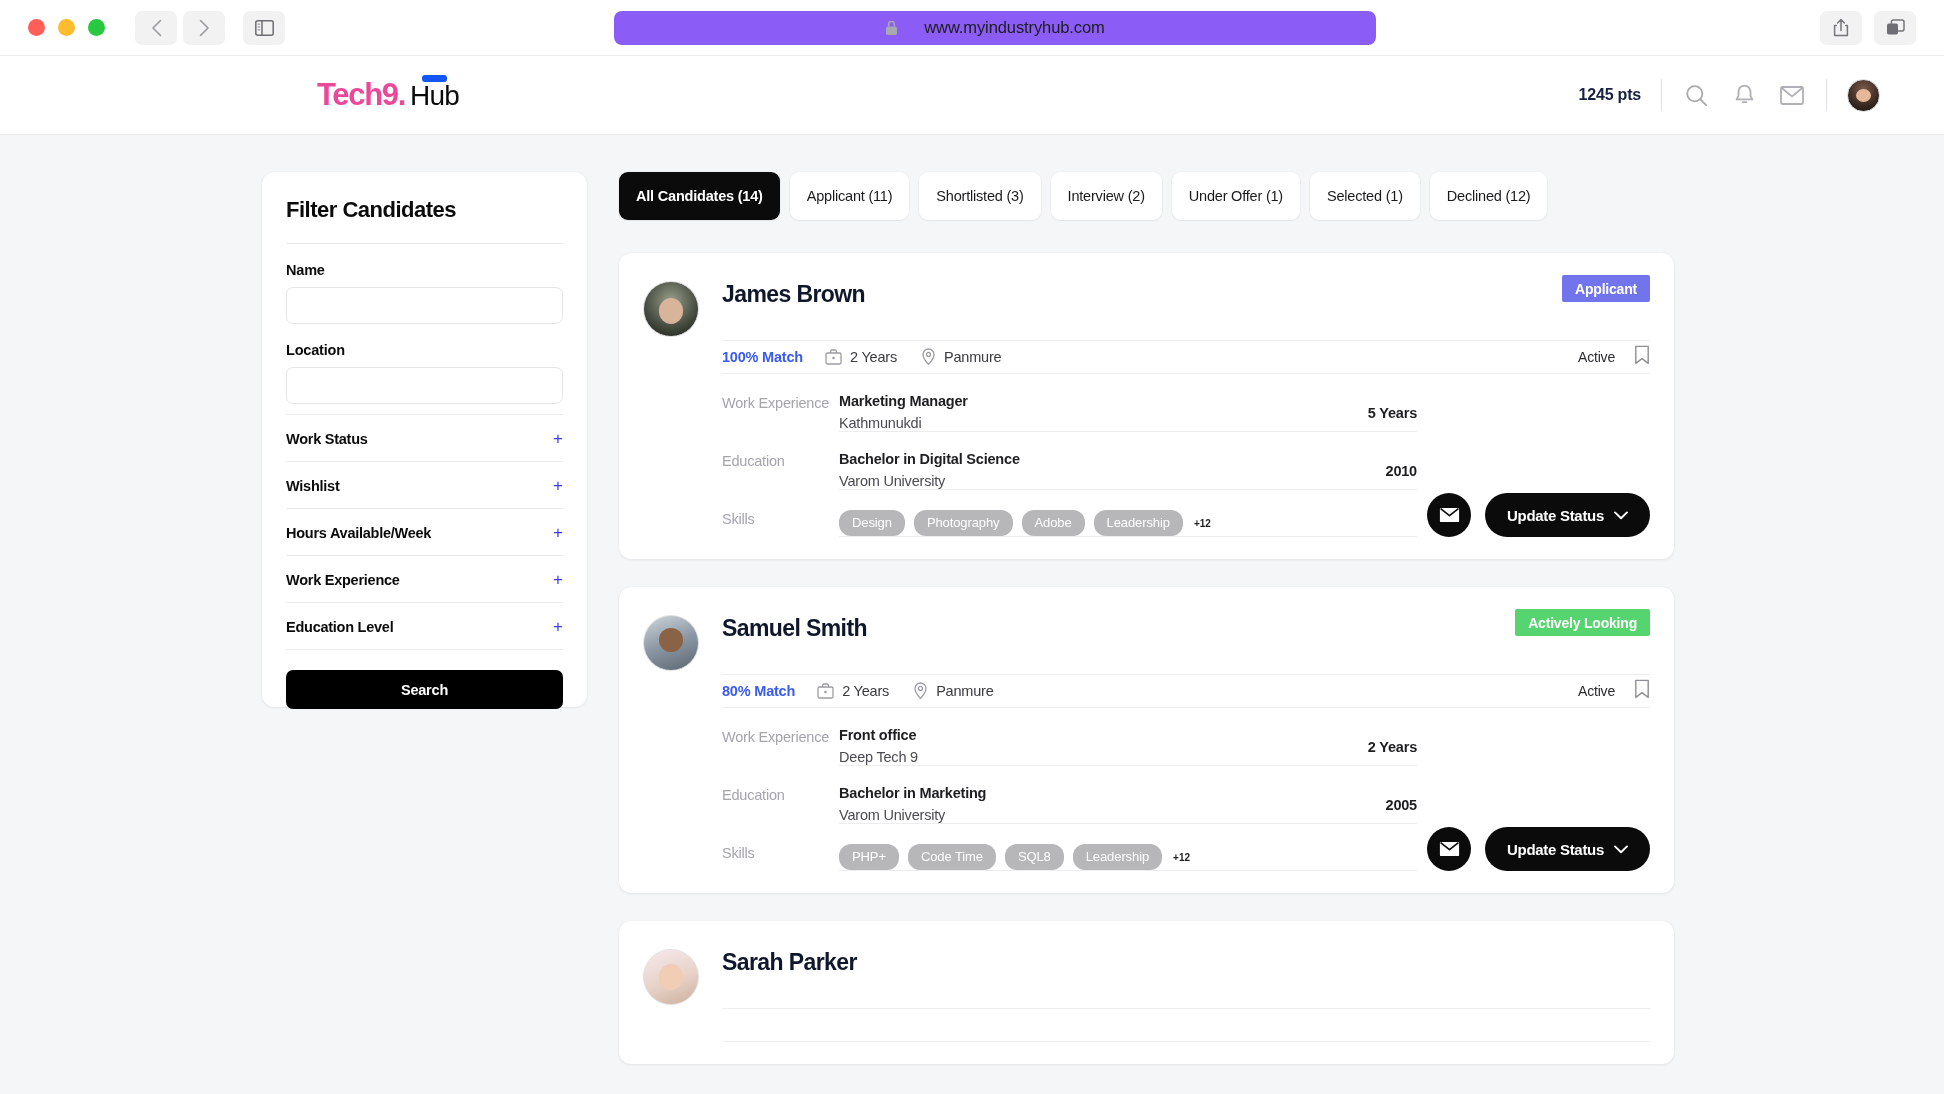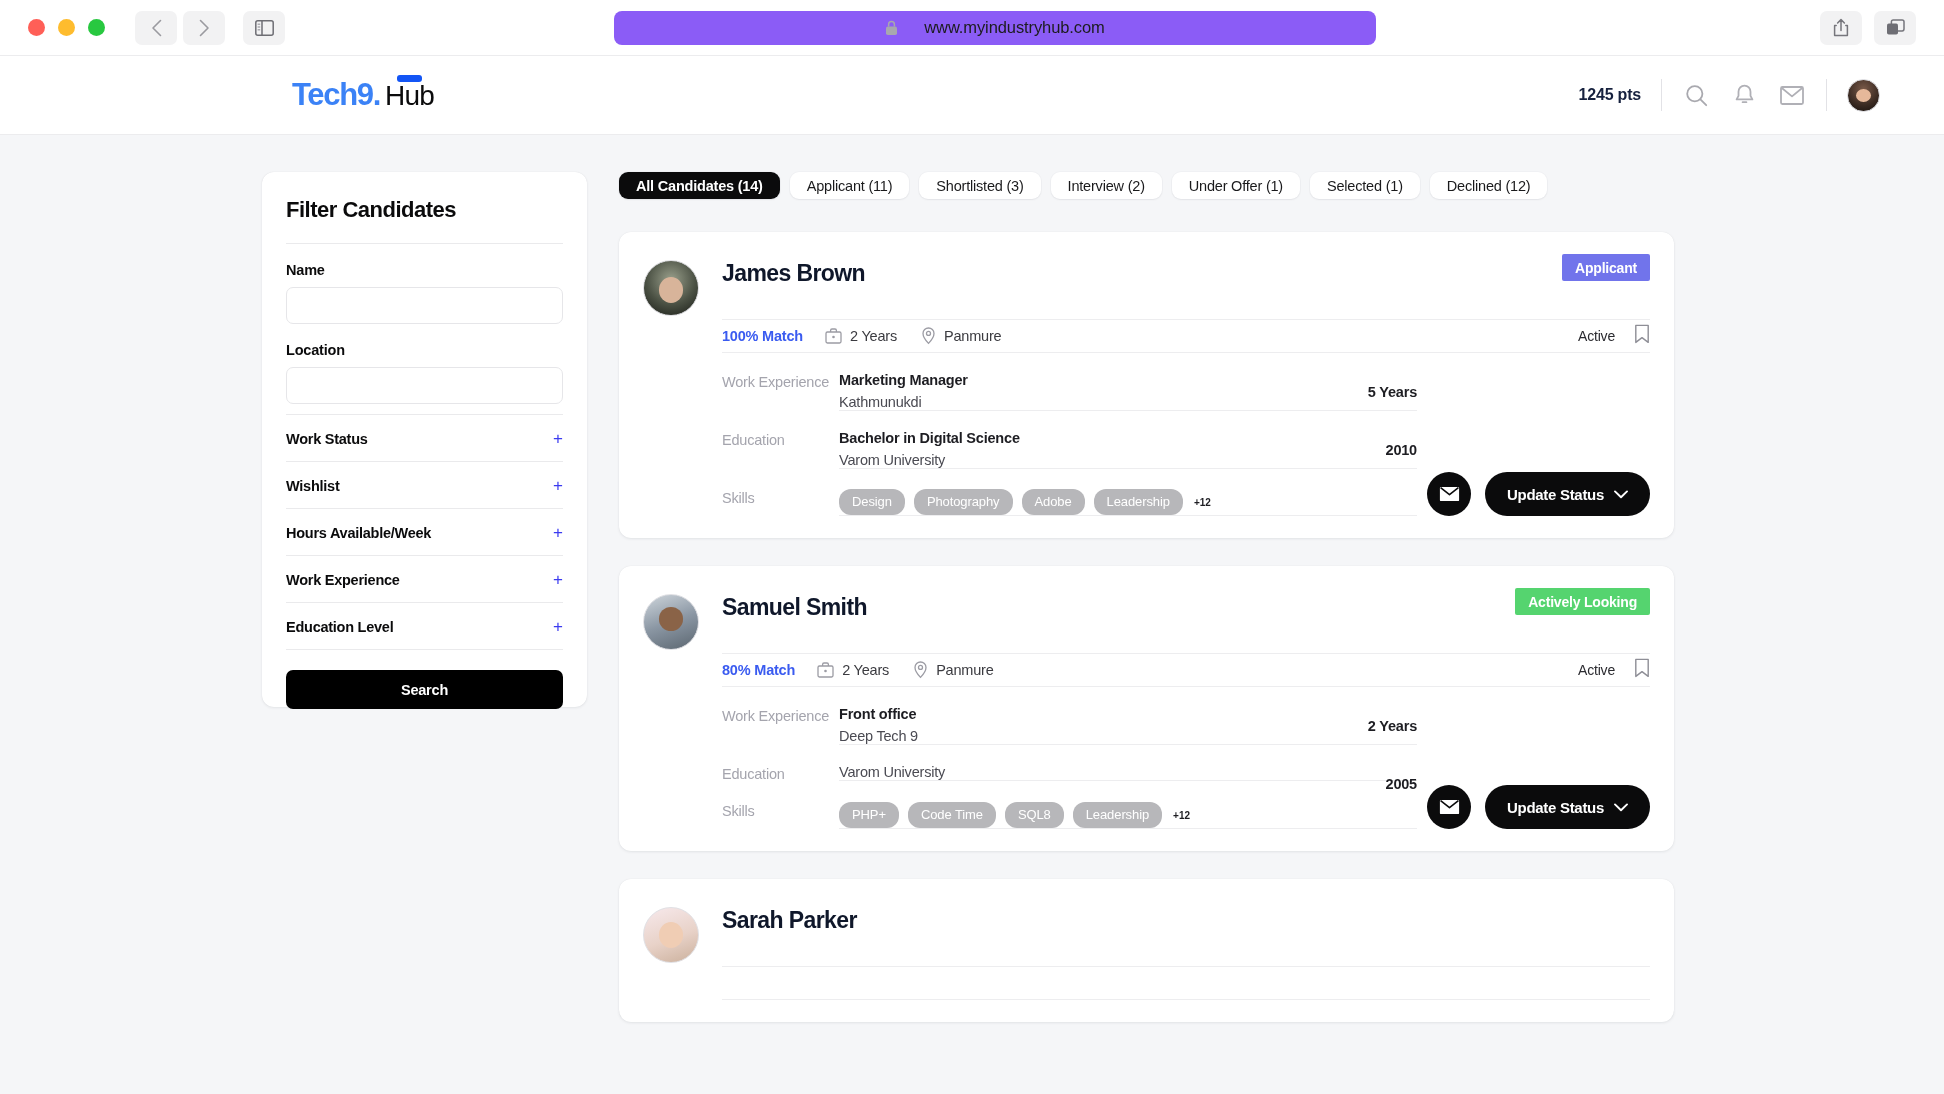--- a/index.html
+++ b/index.html
@@ -70,22 +70,23 @@
   .logo-wrap {
     margin-left: 292px;
     display: flex;
     align-items: baseline;
     position: relative;
   }
   .logo-tech9 {
     font-size: 31px;
     font-weight: 700;
     letter-spacing: -1.3px;
-    color: #3b82f6;
+    color: #ec4899;
     position: relative;
+    margin-left: 25px;
   }
   .logo-bar {
     position: absolute;
     width: 25px;
     height: 7px;
     background: #1355f5;
     border-radius: 3px;
     top: -2px;
     right: 12px;
   }
@@ -210,21 +211,21 @@
 
   
   .main {
     margin-left: 32px;
     width: 1055px;
     flex: 0 0 auto;
   }
 
   .tabs { display: flex; gap: 10px; margin-bottom: 33px; }
   .tab {
-    height: 27px;
+    height: 48px;
     padding: 0 17px;
     background: #ffffff;
     border-radius: 9px;
     display: flex;
     align-items: center;
     justify-content: center;
     font-size: 14.5px;
     color: #1a1a1c;
     letter-spacing: -0.2px;
     box-shadow: 0 1px 2px rgba(16,24,40,0.06), 0 0 0 1px rgba(16,24,40,0.02);
@@ -675,20 +676,21 @@
             <div class="detail-content bordered">
               <div class="detail-primary">Front office</div>
               <div class="detail-secondary">Deep Tech 9</div>
               <div class="detail-right">2 Years</div>
             </div>
           </div>
 
           <div class="detail-row">
             <div class="detail-label">Education</div>
             <div class="detail-content bordered">
+              <div class="detail-primary">Bachelor in Marketing</div>
               <div class="detail-secondary">Varom University</div>
               <div class="detail-right">2005</div>
             </div>
           </div>
 
           <div class="detail-row">
             <div class="detail-label">Skills</div>
             <div class="detail-content bordered">
               <div class="skills-wrap">
                 <span class="skill-chip">PHP+</span>

